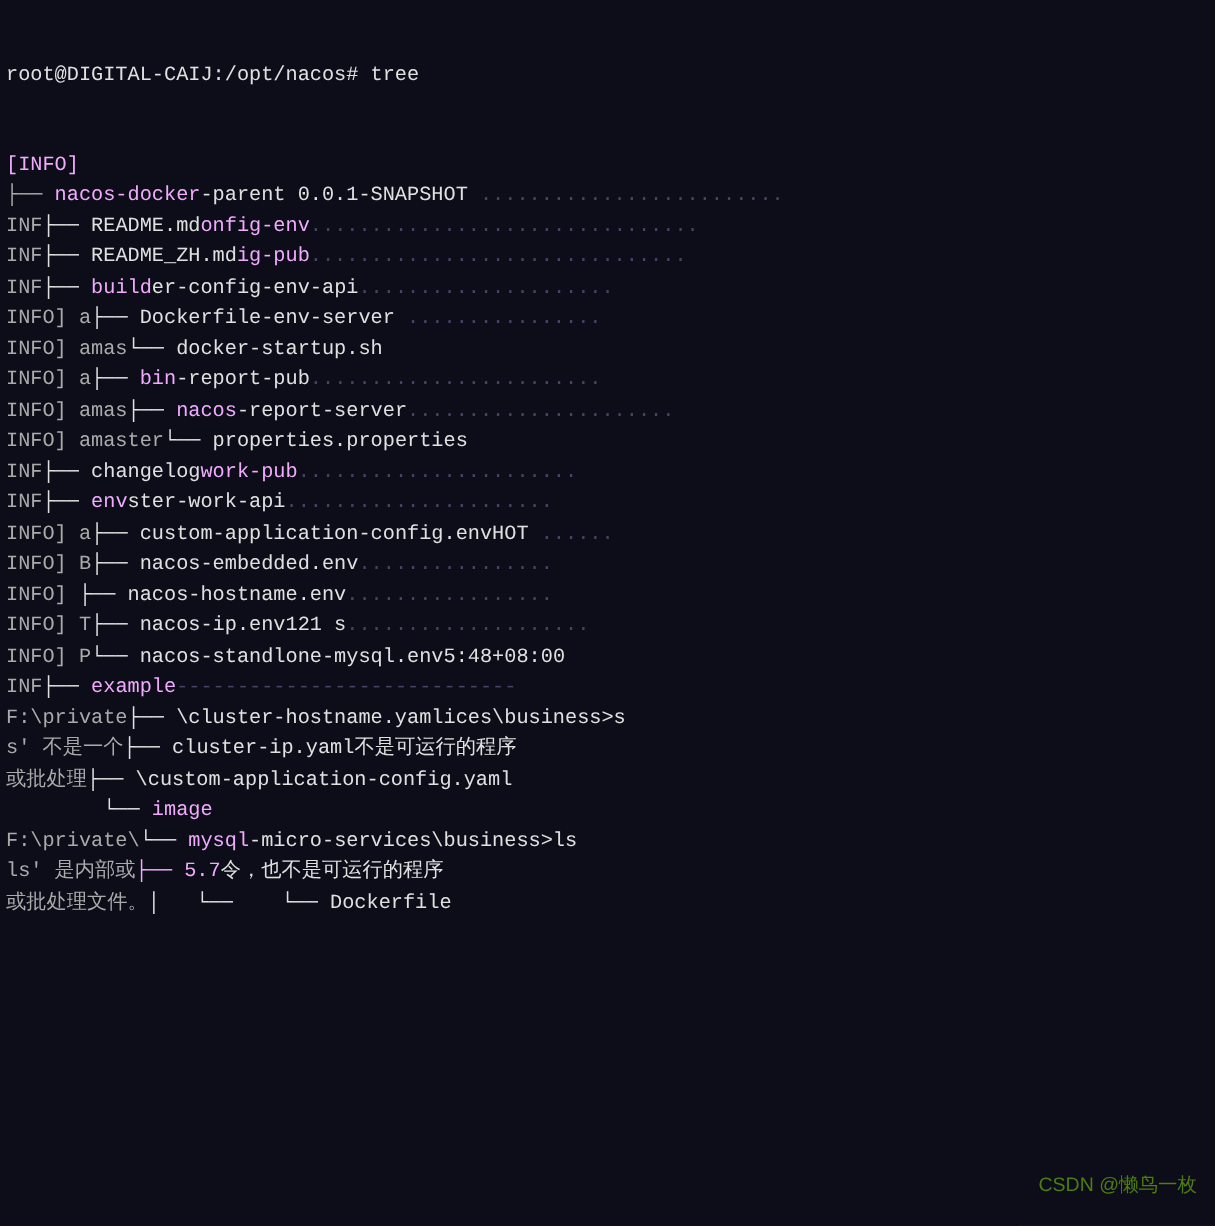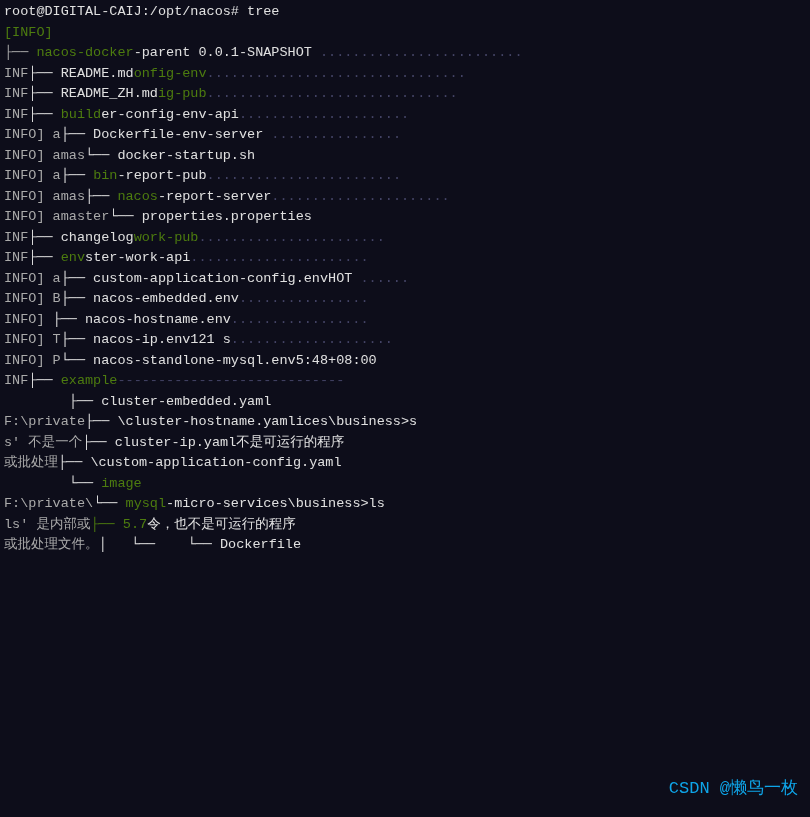--- a/index.html
+++ b/index.html
@@ -30,44 +30,45 @@
     .terminal-content {
       padding: 2px 4px;
       line-height: 1.55;
     }
 
     .line {
       display: block;
       white-space: pre;
       font-size: 13.5px;
       line-height: 1.52;
+      margin-top: 39px;
     }
 
     .prompt-line {
       color: #e0e0e0;
     }
 
     .watermark {
       position: absolute;
       bottom: 18px;
       right: 12px;
-      color: #0ea5e9;
-      font-size: 17px;
-      font-family: Liberation Mono, monospace;
+      color: #4d7c0f;
+      font-size: 13px;
+      font-family: Liberation Sans, sans-serif;
     }
 
     .mixed-line {
       display: block;
       white-space: pre;
       font-size: 13.5px;
       line-height: 1.52;
     }
 
     span.bl {
-      color: #4d7c0f;
+      color: #f0abfc;
     }
     span.wh {
       color: #e0e0e0;
     }
     span.gr {
       color: #aaaaaa;
     }
     span.dim {
       color: #444466;
     }
@@ -111,21 +112,20 @@
     <span class="mixed-line"><span class="gr">INFO] B</span><span class="wh">├── nacos-embedded.env</span><span class="dim">................</span></span>
 
     <span class="mixed-line"><span class="gr">INFO] </span><span class="wh">├── nacos-hostname.env</span><span class="dim">.................</span></span>
 
     <span class="mixed-line"><span class="gr">INFO] T</span><span class="wh">├── nacos-ip.env</span><span class="wh">121 s</span><span class="dim">....................</span></span>
 
     <span class="mixed-line"><span class="gr">INFO] P</span><span class="wh">└── nacos-standlone-mysql.env</span><span class="wh">5:48+08:00</span></span>
 
     <span class="mixed-line"><span class="gr">INF</span><span class="wh">├── </span><span class="bl">example</span><span class="dim">----------------------------</span></span>
 
-    <span class="mixed-line"><span class="gr">        </span><span class="wh">├── cluster-embedded.yaml</span></span>
 
     <span class="mixed-line"><span class="gr">F:\private</span><span class="wh">├── \cluster-hostname.yaml</span><span class="wh">ices\business&gt;s</span></span>
 
     <span class="mixed-line"><span class="gr">s' 不是一个</span><span class="wh">├── cluster-ip.yaml</span><span class="wh">不是可运行的程序</span></span>
 
     <span class="mixed-line"><span class="gr">或批处理</span><span class="wh">├── \custom-application-config.yaml</span></span>
 
     <span class="mixed-line"><span class="gr">        </span><span class="wh">└── </span><span class="bl">image</span></span>
 
     <span class="mixed-line"><span class="gr">F:\private\</span><span class="wh">└── </span><span class="bl">mysql</span><span class="wh">-micro-services\business&gt;ls</span></span>

